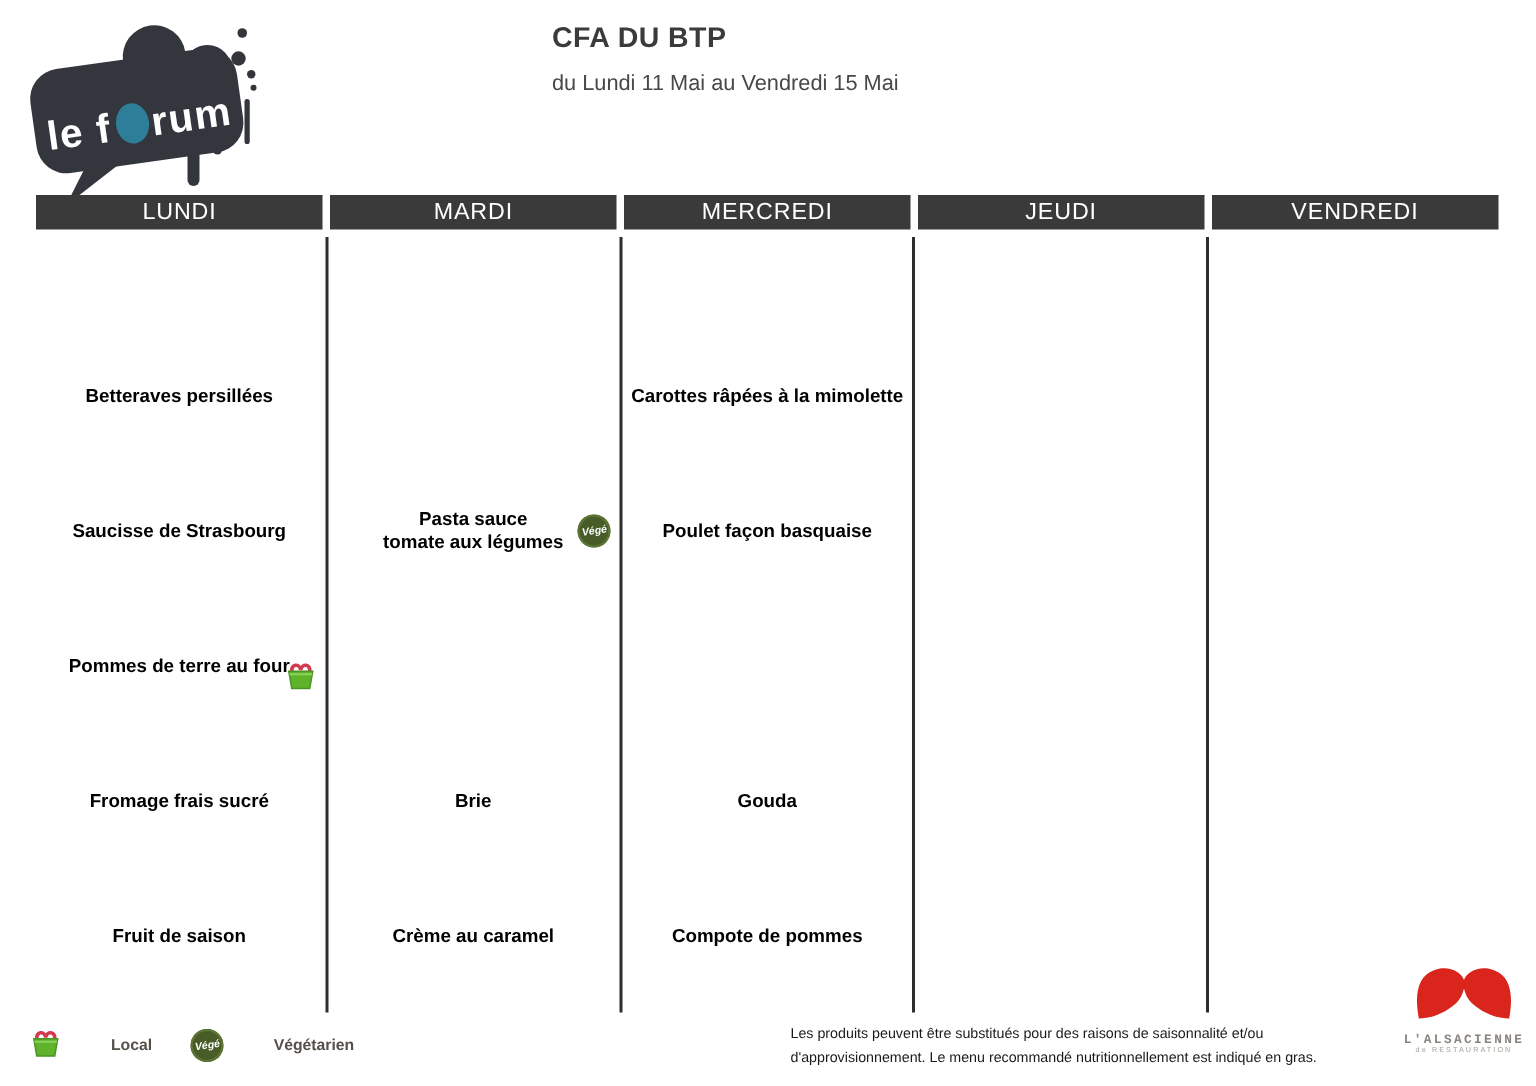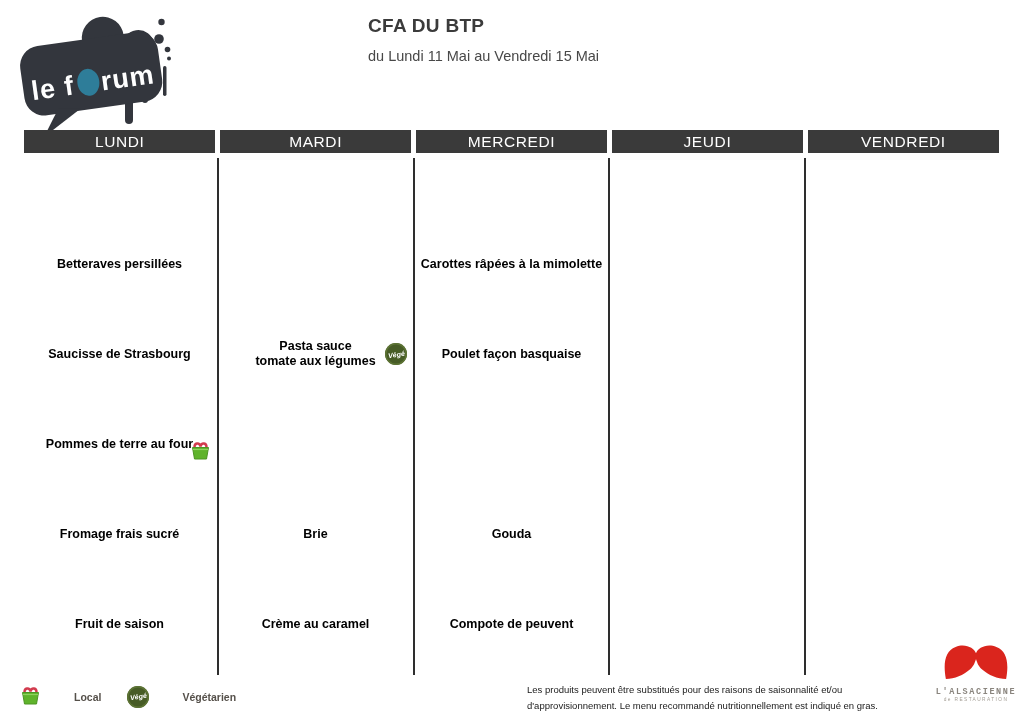--- a/index.html
+++ b/index.html
@@ -130,21 +130,21 @@
         </div>
         <div class="cell r2"></div>
         <div class="cell r3">Brie</div>
         <div class="cell r4">Crème au caramel</div>
       </div>
 
       <div class="col c2">
         <div class="cell r0">Carottes râpées à la mimolette</div>
         <div class="cell r1">Poulet façon basquaise</div>
         <div class="cell r3">Gouda</div>
-        <div class="cell r4">Compote de peuvent</div>
+        <div class="cell r4">Compote de pommes</div>
       </div>
 
       <div class="col c3">
         <div class="cell r0"></div>
         <div class="cell r1"></div>
         <div class="cell r2"></div>
         <div class="cell r3"></div>
         <div class="cell r4"></div>
       </div>
 

